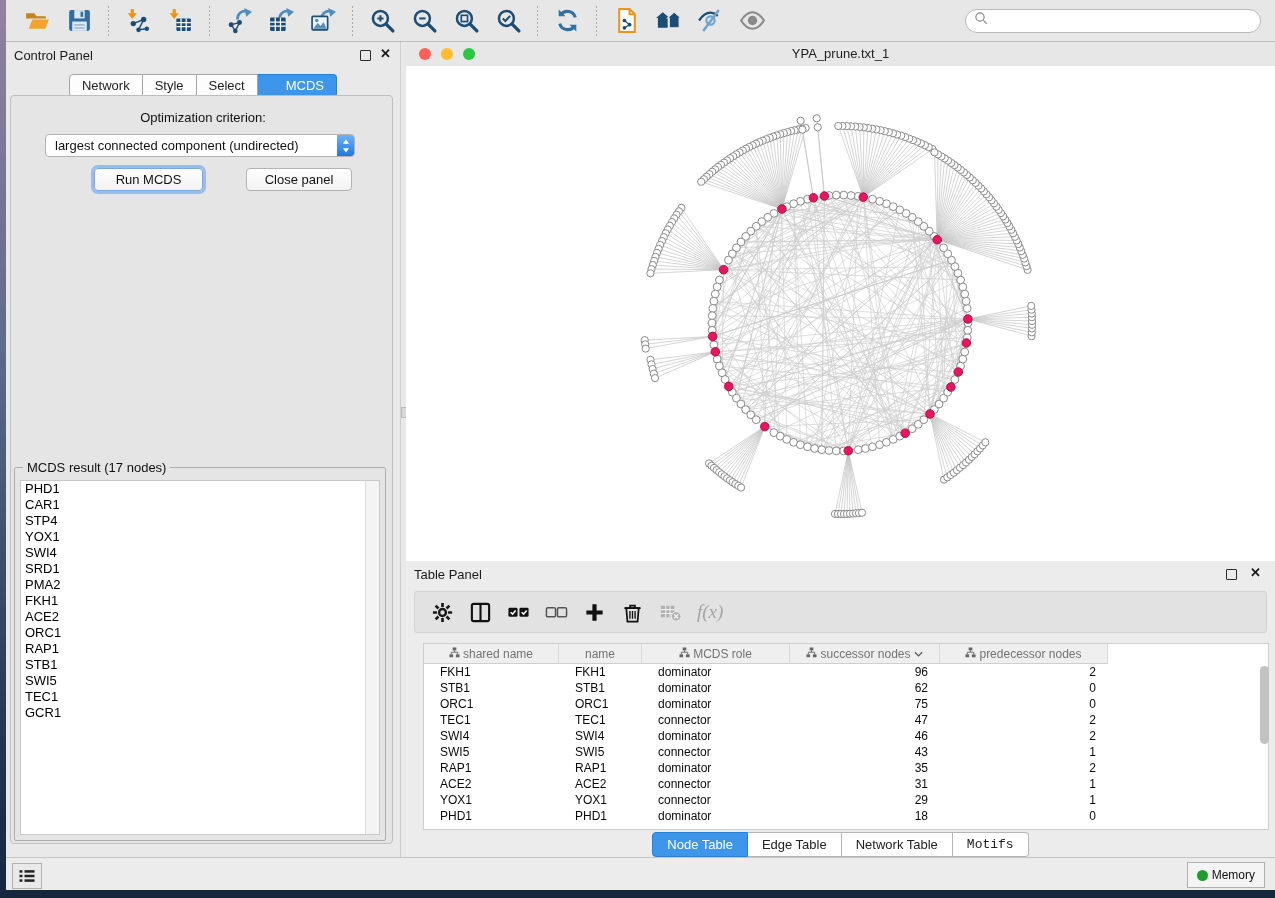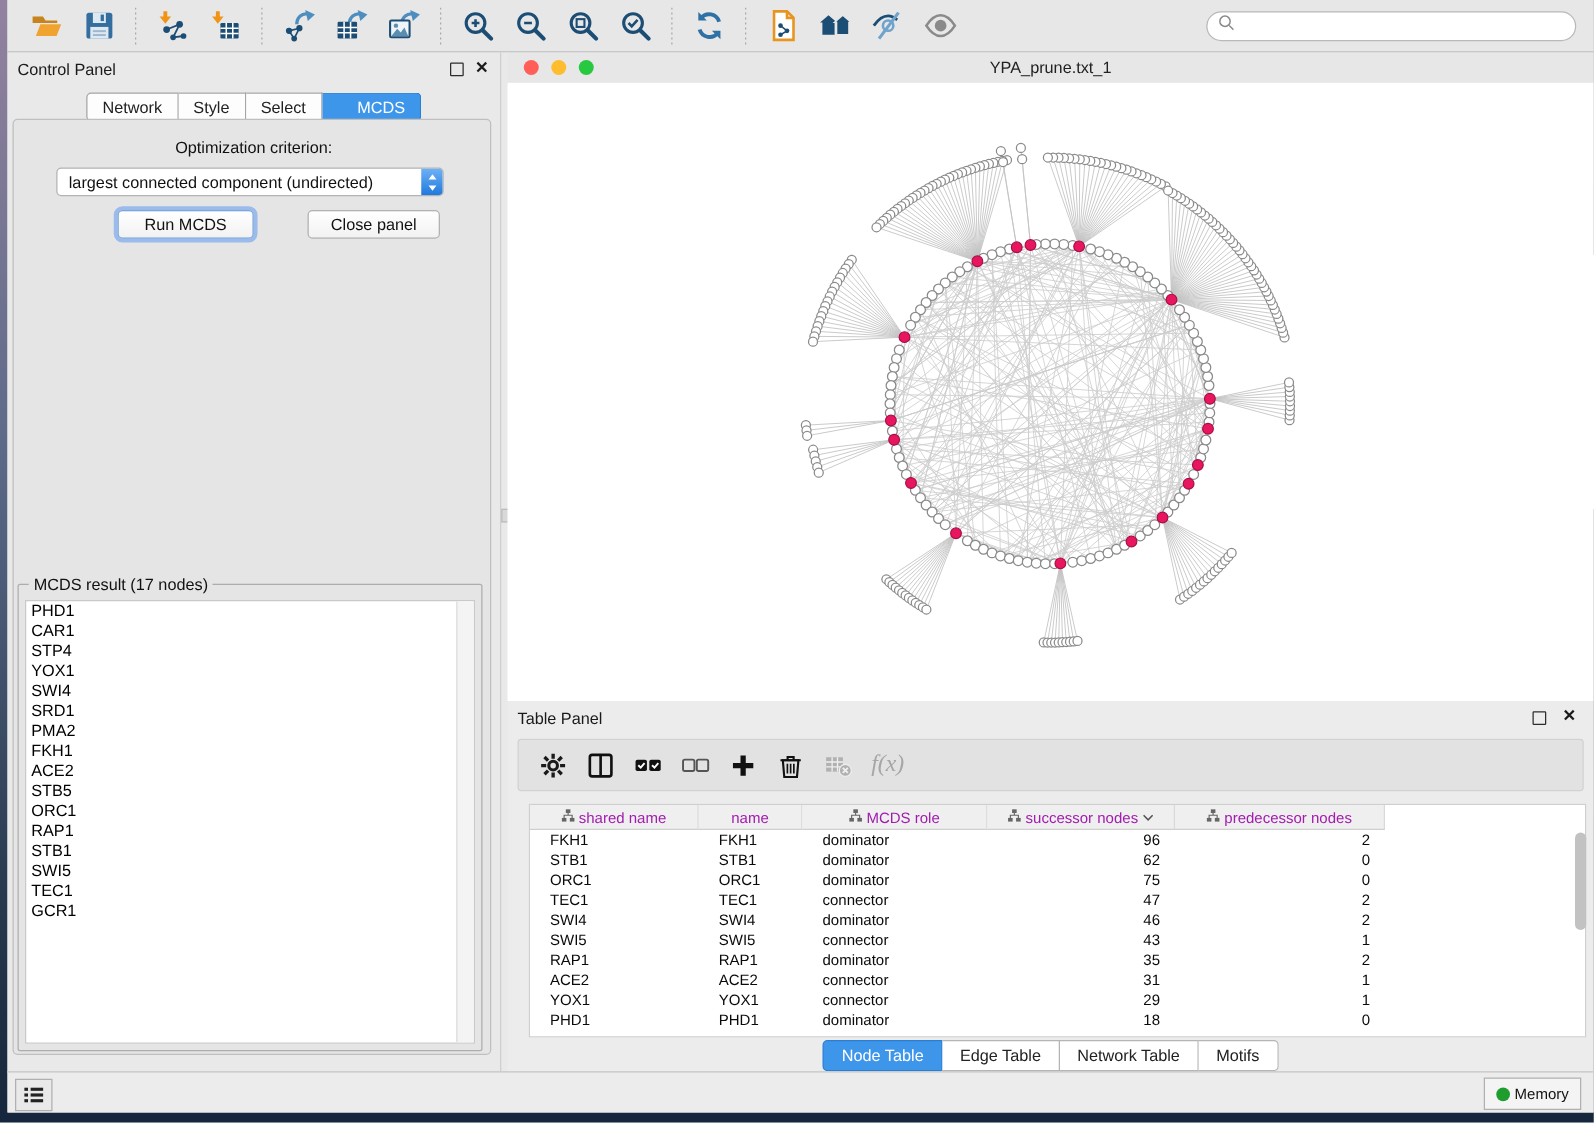--- a/index.html
+++ b/index.html
@@ -61,30 +61,30 @@
 
   
   #table-panel{position:absolute;left:0;right:0;top:519px;bottom:0;background:#ececec;}
   #tp-toolbar{position:absolute;left:8px;right:8px;top:30px;height:42px;background:#e2e2e2;border:1px solid #d2d2d2;
               border-radius:3px;display:flex;align-items:center;padding-left:14px;box-sizing:border-box;}
   .tpt-btn{width:26px;height:26px;margin-right:12px;display:flex;align-items:center;justify-content:center;}
   .fx-label{font-size:19px;font-style:italic;font-family:"Liberation Serif",serif;color:#a6a6a6;margin-left:2px;}
   #table-box{position:absolute;left:17px;right:6px;top:82px;height:185px;background:#fff;border:1px solid #cfcfcf;}
   #thead{position:absolute;left:0;top:0;height:20px;display:flex;}
   .th{background:#efefef;border-right:1px solid #d9d9d9;border-bottom:1px solid #cfcfcf;box-sizing:border-box;
-      display:flex;align-items:center;justify-content:center;font-size:12px;color:#a21caf;gap:3px;}
+      display:flex;align-items:center;justify-content:center;font-size:12px;color:#737373;gap:3px;}
   #tbody{position:absolute;left:0;top:20px;right:0;}
   .tr{display:flex;height:16px;}
   .td{font-size:12px;color:#0a0a0a;line-height:16px;box-sizing:border-box;padding-left:16px;white-space:nowrap;}
   .td.num{text-align:right;padding-left:0;padding-right:12px;}
   #tp-scrollthumb{position:absolute;right:6px;top:105px;width:9px;height:78px;border-radius:5px;background:#c2c2c2;}
   #tp-tabs{position:absolute;left:0;right:0;top:271px;display:flex;justify-content:center;}
   .ttab{font-size:13px;padding:4px 14px;background:#fff;border:1px solid #b5b5b5;border-left:none;color:#222;}
   .ttab:first-child{border-left:1px solid #b5b5b5;border-radius:4px 0 0 4px;text-align:right;}
-  .ttab:last-child{border-radius:0 4px 4px 0;}
+  .ttab:last-child{border-radius:0 4px 4px 0;font-family:Liberation Mono, monospace;}
   .ttab.active{background:#3e96ea;border-color:#2a7fd4;color:#fff;}
 
   
   #statusbar{position:absolute;left:0;right:0;bottom:0;height:32px;background:#ececec;border-top:1px solid #c4c4c4;}
   #list-btn{position:absolute;left:6px;top:5px;width:28px;height:24px;border:1px solid #b0b0b0;background:#e9e9e9;
             display:flex;align-items:center;justify-content:center;}
   #memory-btn{position:absolute;right:10px;top:4px;height:24px;padding:0 9px;border:1px solid #b0b0b0;background:#f4f4f4;
             display:flex;align-items:center;gap:4px;font-size:12px;color:#111;}
   #memory-dot{width:11px;height:11px;border-radius:50%;background:#1f9d2f;}
 </style>
@@ -269,21 +269,20 @@
         <div id="result-items">
             <div class="mcds-item">PHD1</div>
             <div class="mcds-item">CAR1</div>
             <div class="mcds-item">STP4</div>
             <div class="mcds-item">YOX1</div>
             <div class="mcds-item">SWI4</div>
             <div class="mcds-item">SRD1</div>
             <div class="mcds-item">PMA2</div>
             <div class="mcds-item">FKH1</div>
             <div class="mcds-item">ACE2</div>
-            <div class="mcds-item">STB5</div>
             <div class="mcds-item">ORC1</div>
             <div class="mcds-item">RAP1</div>
             <div class="mcds-item">STB1</div>
             <div class="mcds-item">SWI5</div>
             <div class="mcds-item">TEC1</div>
             <div class="mcds-item">GCR1</div>
           </div>
         <div id="result-scroll"></div>
       </div>
     </div>

